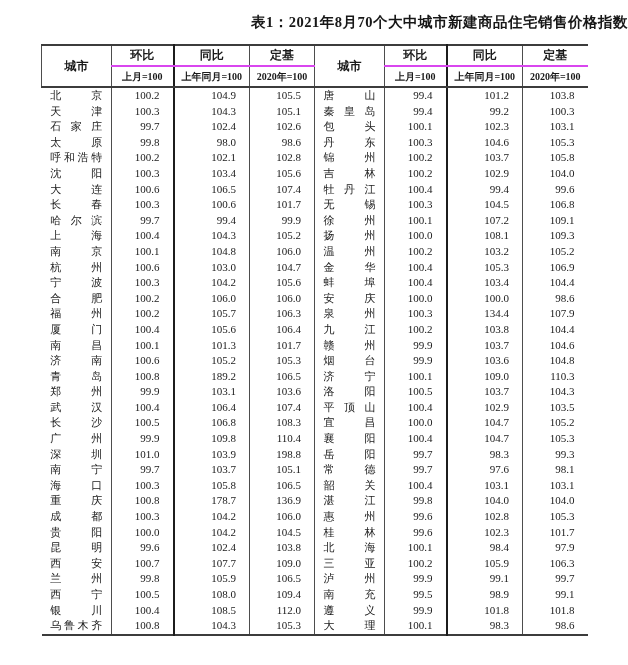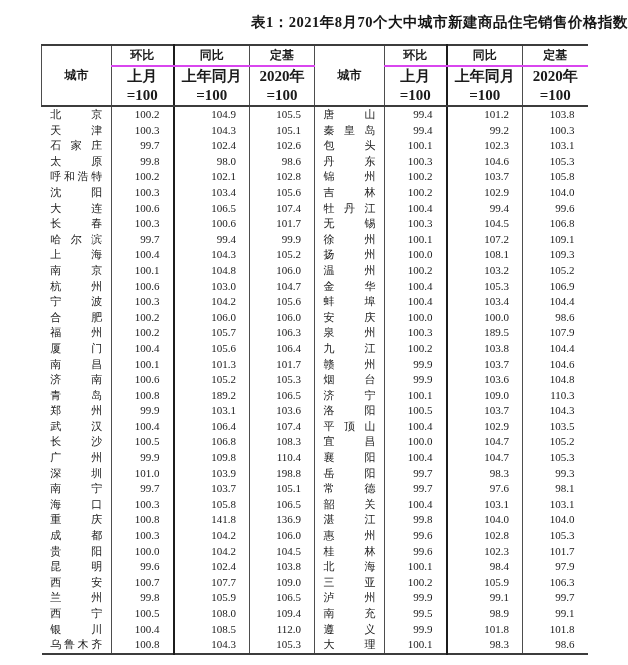--- a/index.html
+++ b/index.html
@@ -42,21 +42,21 @@
   thead th {
     font-weight: bold;
     font-size: 12px;
     text-align: center;
     padding: 0;
     height: 19px;
     line-height: 19px;
     border-right: 1px solid #4d4d4d;
     color: #1a1a1a;
   }
-  thead tr.bases th { font-size: 15px; height: 19px; }
+  thead tr.bases th { font-size: 10px; height: 19px; }
   thead th.hdr-top { border-bottom: 2px solid #d946ef; }
   thead tr.bases th, thead th.city-hdr { border-bottom: 2px solid #3c3c3c; }
   thead th.first { border-left: 1px solid #4d4d4d; }
   thead th.thick-r, tbody td.thick-r { border-right: 2px solid #1c1c1c; }
   thead th.no-r, tbody td.no-r { border-right: none; }
 
   tbody td {
     font-size: 11px;
     height: 15.6px;
     line-height: 15.6px;
@@ -259,21 +259,21 @@
       <td class="num">100.0</td>
       <td class="num no-r">98.6</td>
     </tr>
         <tr>
       <td class="city"><span class="city-name">福州</span></td>
       <td class="num thick-r">100.2</td>
       <td class="num">105.7</td>
       <td class="num">106.3</td>
       <td class="city"><span class="city-name">泉州</span></td>
       <td class="num thick-r">100.3</td>
-      <td class="num">189.5</td>
+      <td class="num">134.4</td>
       <td class="num no-r">107.9</td>
     </tr>
         <tr>
       <td class="city"><span class="city-name">厦门</span></td>
       <td class="num thick-r">100.4</td>
       <td class="num">105.6</td>
       <td class="num">106.4</td>
       <td class="city"><span class="city-name">九江</span></td>
       <td class="num thick-r">100.2</td>
       <td class="num">103.8</td>
@@ -375,21 +375,21 @@
       <td class="num">105.8</td>
       <td class="num">106.5</td>
       <td class="city"><span class="city-name">韶关</span></td>
       <td class="num thick-r">100.4</td>
       <td class="num">103.1</td>
       <td class="num no-r">103.1</td>
     </tr>
         <tr>
       <td class="city"><span class="city-name">重庆</span></td>
       <td class="num thick-r">100.8</td>
-      <td class="num">141.8</td>
+      <td class="num">178.7</td>
       <td class="num">136.9</td>
       <td class="city"><span class="city-name">湛江</span></td>
       <td class="num thick-r">99.8</td>
       <td class="num">104.0</td>
       <td class="num no-r">104.0</td>
     </tr>
         <tr>
       <td class="city"><span class="city-name">成都</span></td>
       <td class="num thick-r">100.3</td>
       <td class="num">104.2</td>

